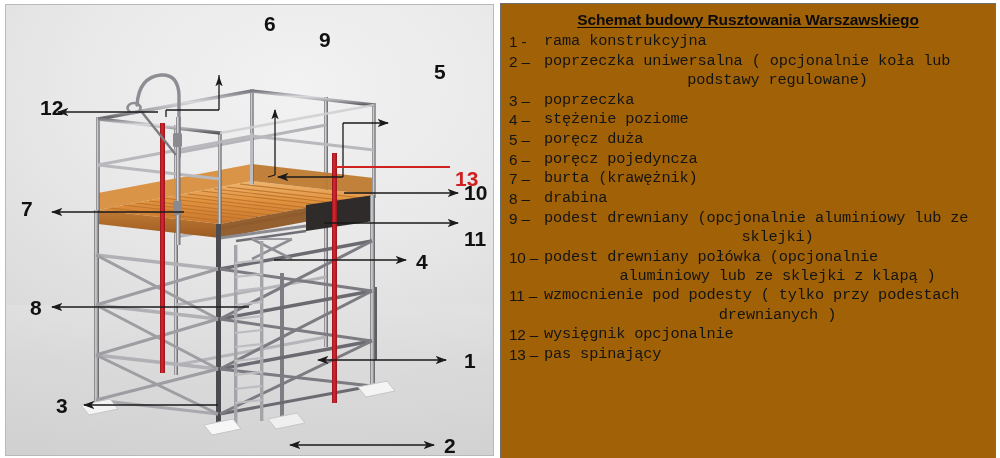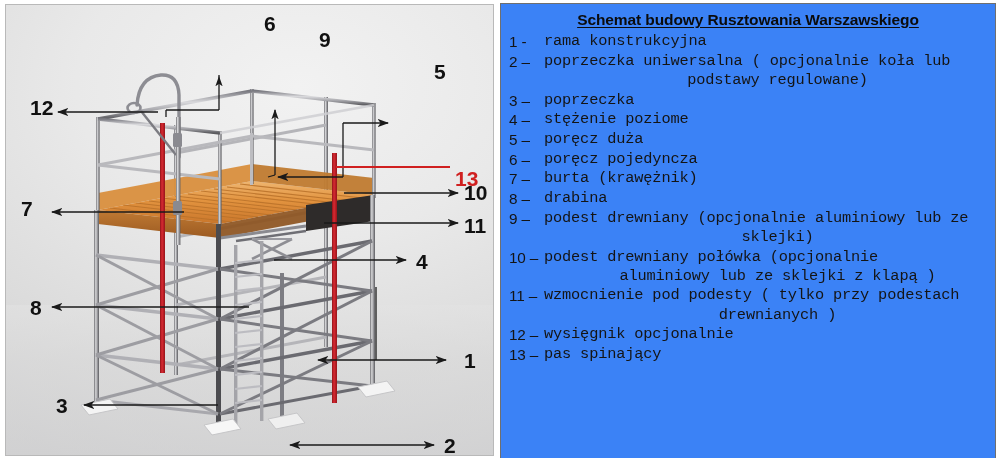--- a/index.html
+++ b/index.html
@@ -37,21 +37,21 @@
     color:#111111;
     line-height:1;
     letter-spacing:0px;
     white-space:nowrap;
   }
   .numlab.red{color:#d02020;margin-top:15px;}
 
   
   .legend-panel{
     position:absolute;left:500px;top:3px;width:496px;height:455px;
-    background:#3b82f6;
+    background:#a16207;
     border:1px solid #6f6f6f;
     border-bottom:none;
     box-sizing:border-box;
     overflow:hidden;
   }
   .legend-title{
     text-align:center;
     font-weight:bold;
     font-size:15.5px;
     color:#0b0b0b;
@@ -290,25 +290,25 @@
 
       <g stroke="#d02020" stroke-width="1.8" fill="none">
         <path d="M330,162 L444,162"></path>
       </g>
     </svg>
     </div>
 
     <span class="numlab" style="left:258px;top:8px;">6</span>
     <span class="numlab" style="left:313px;top:24px;">9</span>
     <span class="numlab" style="left:428px;top:56px;">5</span>
-    <span class="numlab" style="left:24px;top:92px;">12</span>
+    <span class="numlab" style="left:34px;top:92px;">12</span>
     <span class="numlab red" style="left:449px;top:148px;">13</span>
     <span class="numlab" style="left:458px;top:177px;">10</span>
     <span class="numlab" style="left:15px;top:193px;">7</span>
-    <span class="numlab" style="left:458px;top:210px;">11</span>
+    <span class="numlab" style="left:458px;top:223px;">11</span>
     <span class="numlab" style="left:410px;top:246px;">4</span>
     <span class="numlab" style="left:24px;top:292px;">8</span>
     <span class="numlab" style="left:458px;top:345px;">1</span>
     <span class="numlab" style="left:50px;top:390px;">3</span>
     <span class="numlab" style="left:438px;top:430px;">2</span>
   </div>
 
   <div class="legend-panel">
     <div class="legend-title">Schemat budowy Rusztowania Warszawskiego</div>
     <ul class="legend-list">

